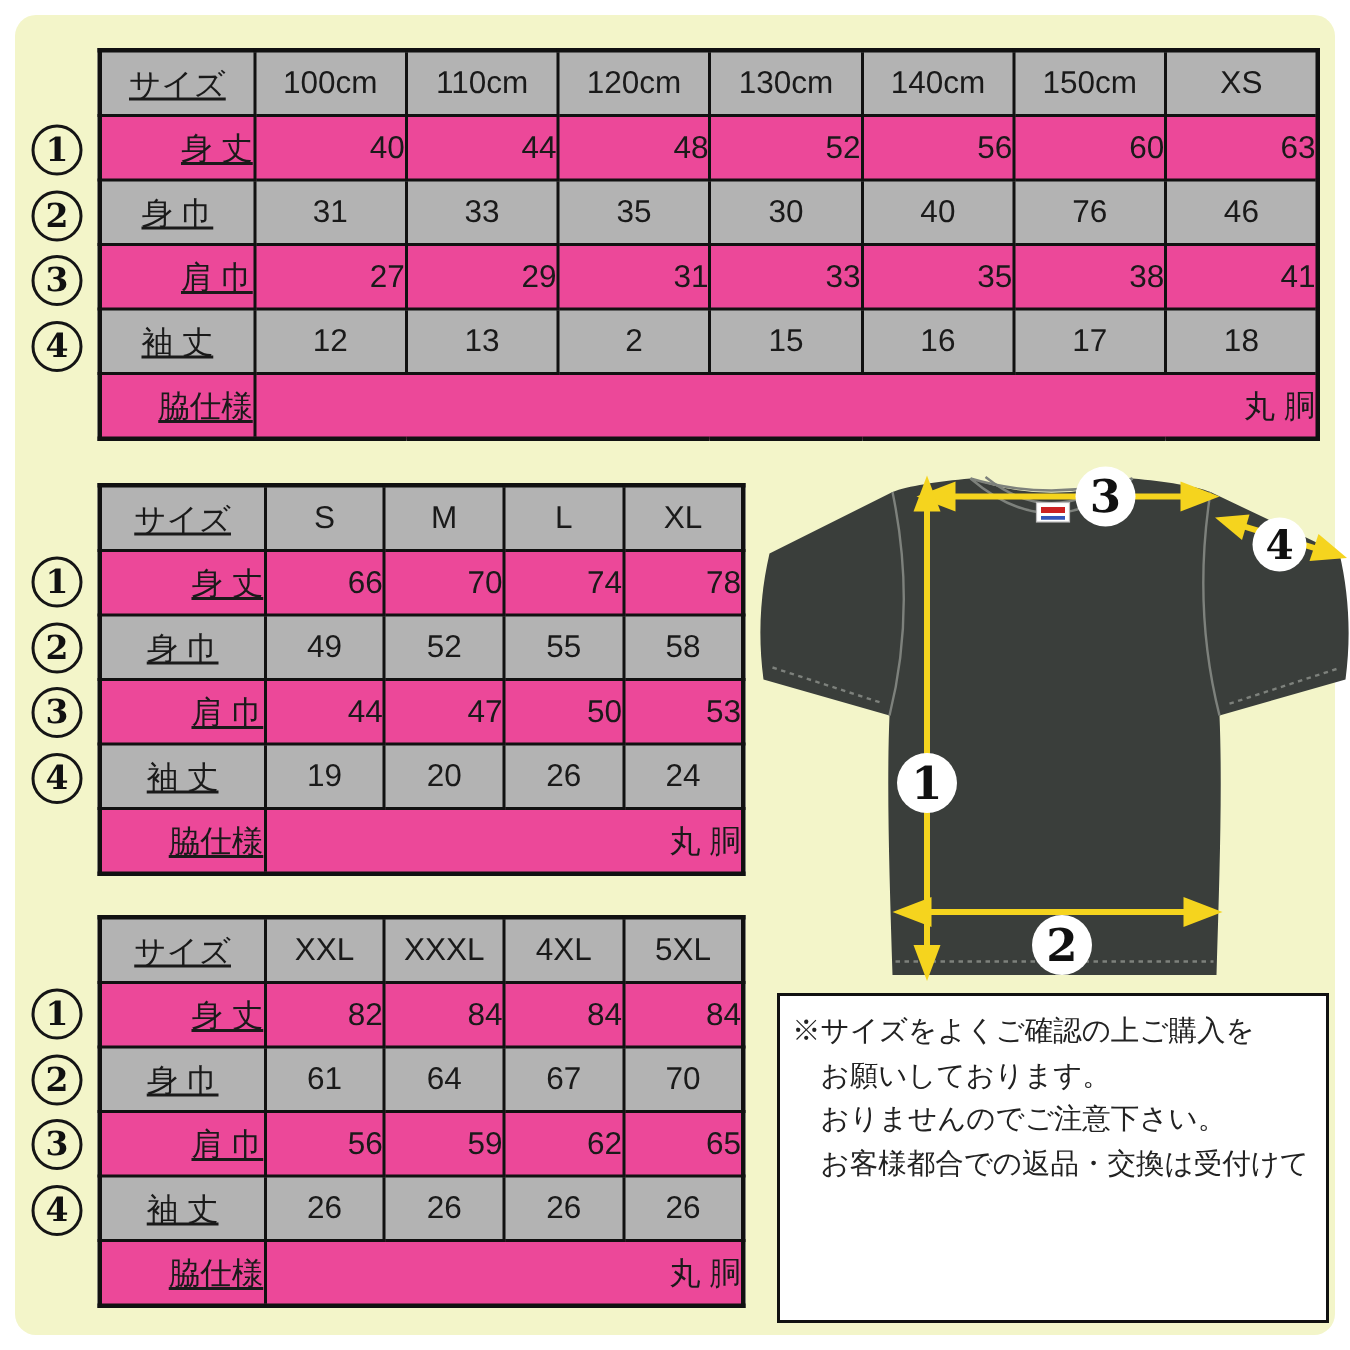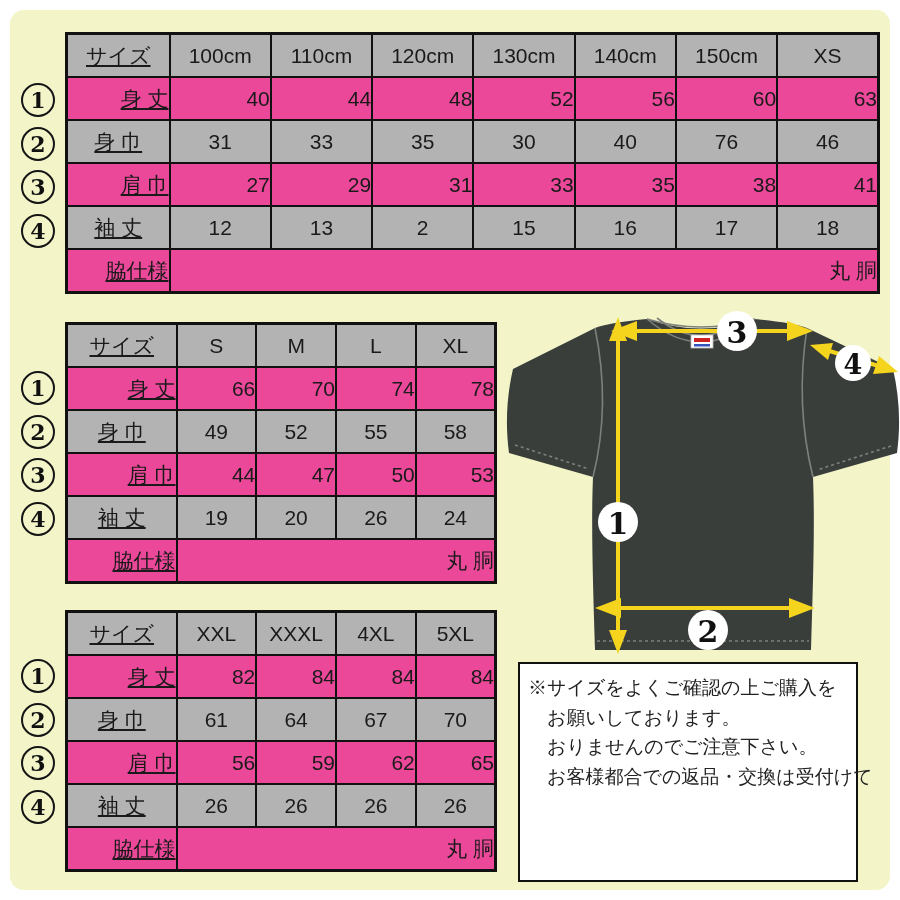--- a/index.html
+++ b/index.html
@@ -13,21 +13,21 @@
   tr.gray td{background:#b3b3b3;}
   tr.white td{background:#ec4899;text-align:right;}
   .t1{left:55px;top:22px;} .t1 table{width:815px;}
   .t2{left:55px;top:312px;} .t2 table{width:432px;}
   .t3{left:55px;top:600px;} .t3 table{width:432px;}
   
   .mark{position:absolute;width:30px;height:30px;border:2.5px solid #151515;border-radius:50%;
         display:flex;align-items:center;justify-content:center;
         font-family:"DejaVu Serif",serif;font-size:22px;font-weight:bold;color:#111;left:11px;}
   
-  .note{position:absolute;left:508px;top:652px;width:340px;height:220px;background:#ffffff;
+  .note{position:absolute;left:508px;top:652px;width:368px;height:220px;background:#ffffff;
         border:2px solid #111;box-sizing:border-box;padding:9px 8px 0 8px;font-size:19px;line-height:29.5px;color:#222;}
   .note .ln{white-space:nowrap;}
   .note .ind{padding-left:19px;}
   
   .diagram{position:absolute;left:495px;top:295px;width:395px;height:352px;}
   svg text.num{font-family:"DejaVu Serif",serif;font-weight:bold;fill:#111;}
 </style>
 </head>
 <body>
 

